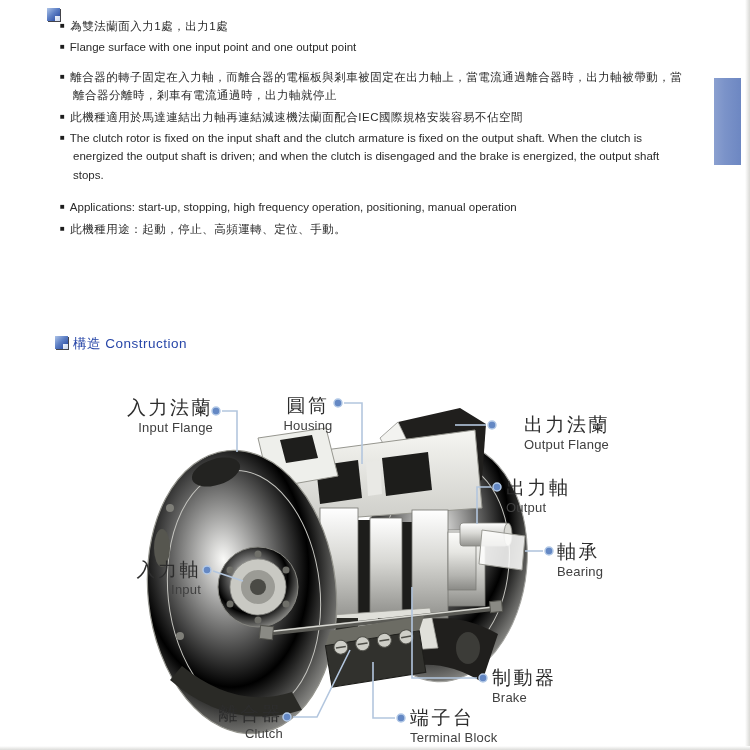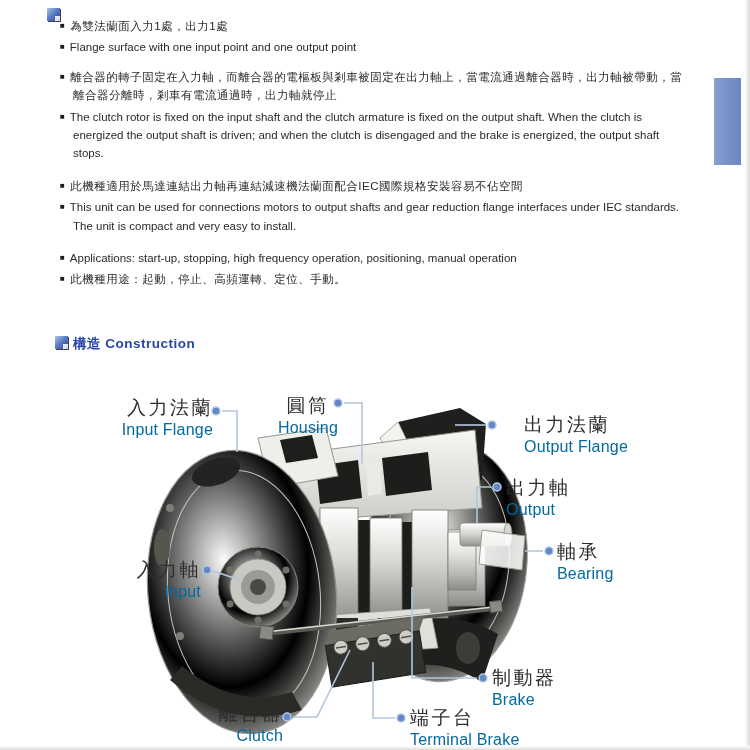--- a/index.html
+++ b/index.html
@@ -31,30 +31,30 @@
   .bullet.zh{letter-spacing:0.5px;font-size:11.5px;}
   .gap-sm{margin-bottom:11px;}
   .gap-lg{margin-bottom:14px;}
 
   
   .side-tab{position:absolute;left:714px;top:78px;width:27px;height:87px;
     background:linear-gradient(to right,#8ba0d0,#7b93c9 40%,#6d87c2);}
 
   
   .section-header{position:absolute;left:73px;top:335px;
-    font-size:13.5px;font-weight:bold;color:#2746a8;letter-spacing:0.5px;text-align:center;}
+    font-size:13.5px;font-weight:normal;color:#2746a8;letter-spacing:0.5px;text-align:center;}
 
   
   .diagram{position:absolute;left:130px;top:380px;width:540px;height:370px;}
   .diagram svg{position:absolute;left:0;top:0;}
 
   
   .lbl{position:absolute;line-height:1.25;white-space:nowrap;}
   .lbl .zh{font-size:19px;letter-spacing:2.5px;color:#2d2d2d;}
-  .lbl .en{font-size:16px;letter-spacing:0.2px;color:#0369a1;}
+  .lbl .en{font-size:13px;letter-spacing:0.2px;color:#404040;}
   .lbl.r{text-align:right;}
   .lbl.c{text-align:center;}
   #lbl-input-flange{right:537px;top:396px;}
   #lbl-housing{left:262px;top:394px;width:92px;}
   #lbl-output-flange{left:524px;top:413px;}
   #lbl-output{left:506px;top:476px;}
   #lbl-bearing{left:557px;top:540px;}
   #lbl-input{right:549px;top:558px;}
   #lbl-brake{left:492px;top:666px;}
   #lbl-clutch{right:467px;top:702px;}
@@ -66,23 +66,22 @@
 <div class="scan-edge-right"></div>
 <div class="scan-edge-bottom"></div>
 
 <div id="icon-top" class="sq-icon"></div>
 <div class="side-tab"></div>
 
 <div class="bullets">
   <div class="bullet zh"><span class="sq">■</span><span>為雙法蘭面入力1處，出力1處</span></div>
   <div class="bullet en gap-sm"><span class="sq">■</span><span>Flange surface with one input point and one output point</span></div>
   <div class="bullet zh"><span class="sq">■</span><span>離合器的轉子固定在入力軸，而離合器的電樞板與剎車被固定在出力軸上，當電流通過離合器時，出力軸被帶動，當離合器分離時，剎車有電流通過時，出力軸就停止</span></div>
+  <div class="bullet zh"><span class="sq">■</span><span>此機種適用於馬達連結出力軸再連結減速機法蘭面配合IEC國際規格安裝容易不佔空間</span></div>
   <div class="bullet en gap-lg"><span class="sq">■</span><span>The clutch rotor is fixed on the input shaft and the clutch armature is fixed on the output shaft.  When the clutch is energized the output shaft is driven; and when the clutch is disengaged and the brake is energized, the output shaft stops.</span></div>
-  <div class="bullet zh"><span class="sq">■</span><span>此機種適用於馬達連結出力軸再連結減速機法蘭面配合IEC國際規格安裝容易不佔空間</span></div>
-  <div class="bullet en gap-lg"><span class="sq">■</span><span>This unit can be used for connections motors to output shafts and gear reduction flange interfaces under IEC standards. The unit is compact and very easy to install.</span></div>
   <div class="bullet en"><span class="sq">■</span><span>Applications:  start-up, stopping, high frequency operation, positioning, manual operation</span></div>
   <div class="bullet zh"><span class="sq">■</span><span>此機種用途：起動，停止、高頻運轉、定位、手動。</span></div>
 </div>
 
 <div id="icon-construction" class="sq-icon"></div>
 <div class="section-header">構造 Construction</div>
 
 <div class="diagram">
   <svg width="540" height="375" viewBox="0 0 540 375">
     <defs>
@@ -249,14 +248,14 @@
 <div id="lbl-brake" class="lbl">
   <div class="zh">制動器</div>
   <div class="en">Brake</div>
 </div>
 <div id="lbl-clutch" class="lbl r">
   <div class="zh">離合器</div>
   <div class="en">Clutch</div>
 </div>
 <div id="lbl-terminal" class="lbl">
   <div class="zh">端子台</div>
-  <div class="en">Terminal Brake</div>
+  <div class="en">Terminal Block</div>
 </div>
 
 </body></html>

